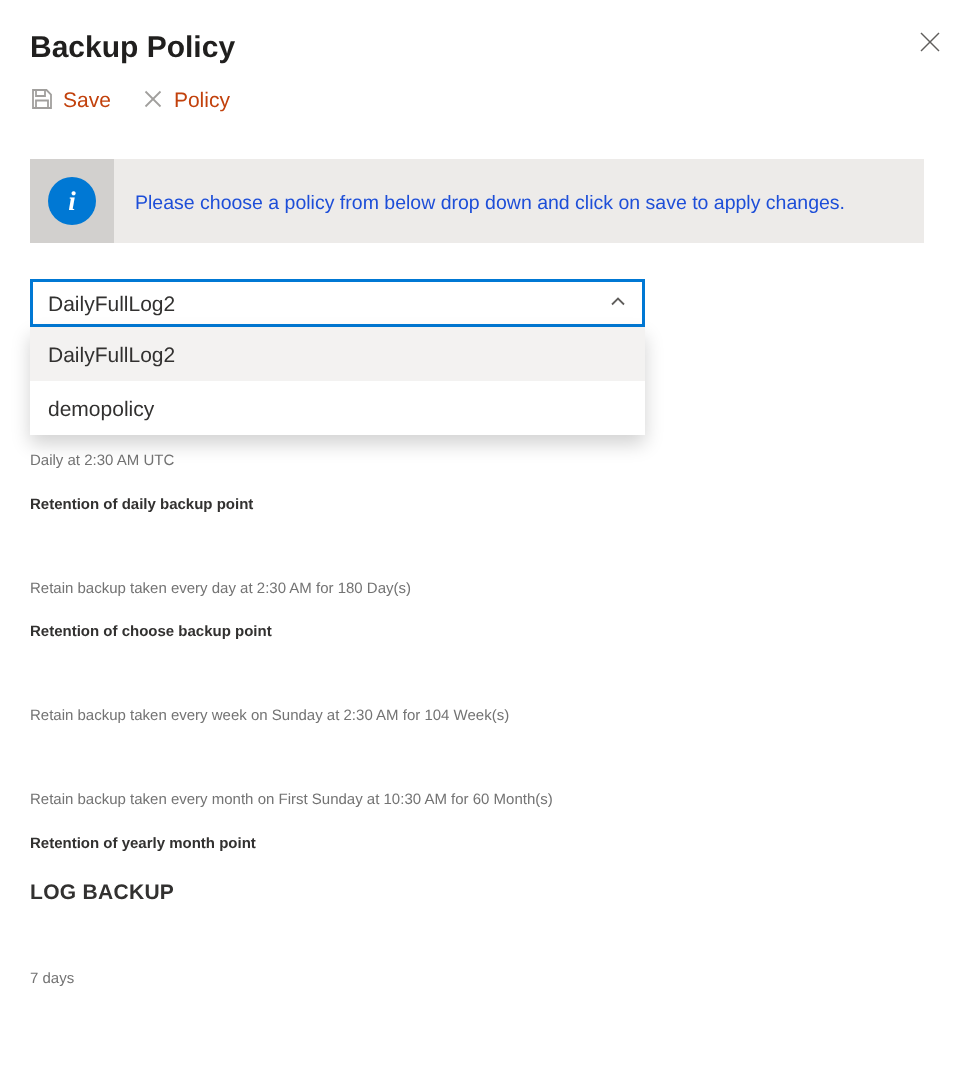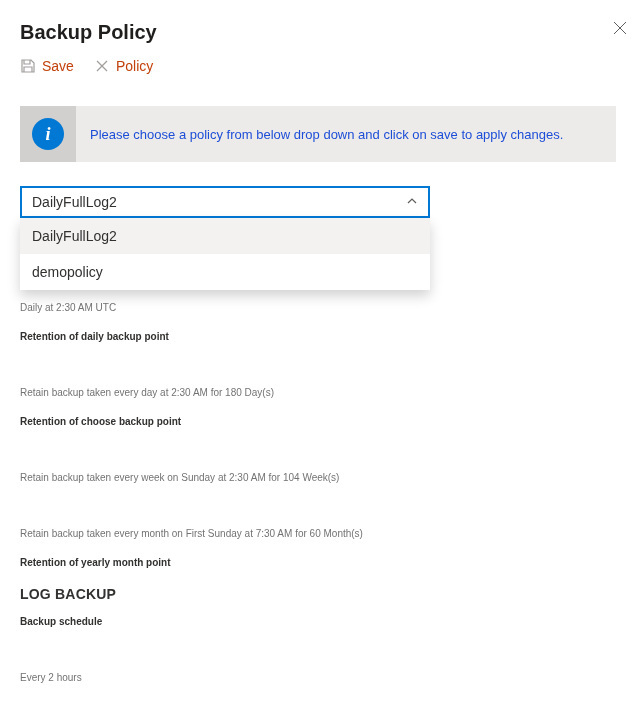--- a/index.html
+++ b/index.html
@@ -139,21 +139,21 @@
     }
     .dropdown-item.highlighted {
       background: #f3f2f1;
     }
     .section {
       margin-bottom: 18px;
     }
     .section-caps {
       font-weight: 700;
       font-size: 14px;
-      margin-bottom: 14px;
+      margin-bottom: 3px;
       margin-top: 4px;
       letter-spacing: 0.2px;
     }
     .section-title {
       font-weight: 700;
       font-size: 10px;
       margin-bottom: 2px;
     }
     .section-body {
       font-size: 10px;
@@ -228,32 +228,28 @@
       <div class="section-title">Retention of daily backup point</div>
       <div class="section-body">Retain backup taken every day at 2:30 AM for 180 Day(s)</div>
     </div>
 
     <div class="section">
       <div class="section-title">Retention of choose backup point</div>
       <div class="section-body">Retain backup taken every week on Sunday at 2:30 AM for 104 Week(s)</div>
     </div>
 
     <div class="section">
-      <div class="section-body">Retain backup taken every month on First Sunday at 7:30 AM for 60 Month(s)</div>
+      <div class="section-body">Retain backup taken every month on First Sunday at 10:30 AM for 60 Month(s)</div>
     </div>
 
     <div class="section">
       <div class="section-title">Retention of yearly month point</div>
     </div>
 
     <div class="section-caps">LOG BACKUP</div>
 
-    <div class="section">
-      <div class="section-title">Backup schedule</div>
-      <div class="section-body">Every 2 hours</div>
-    </div>
 
     <div class="section">
       <div class="section-body">7 days</div>
     </div>
 
   </div>
 </div>
 
 </body></html>

